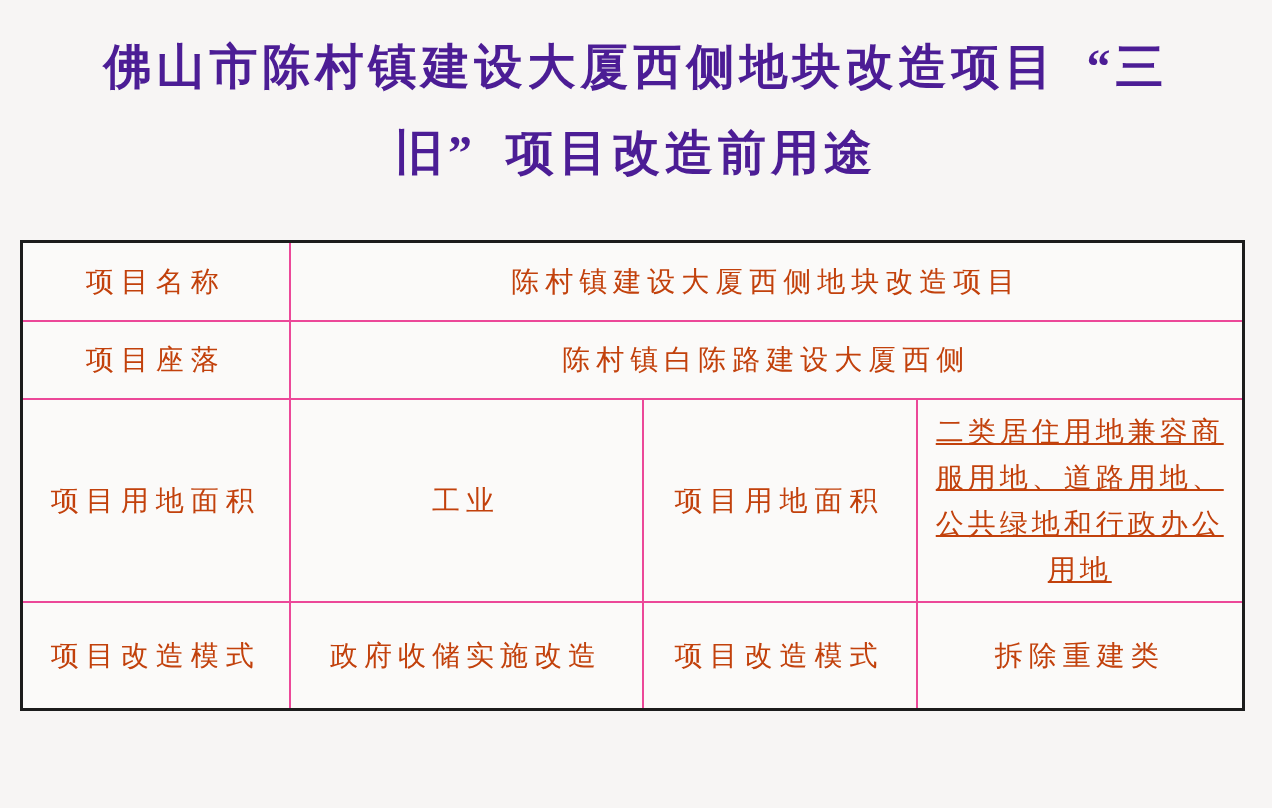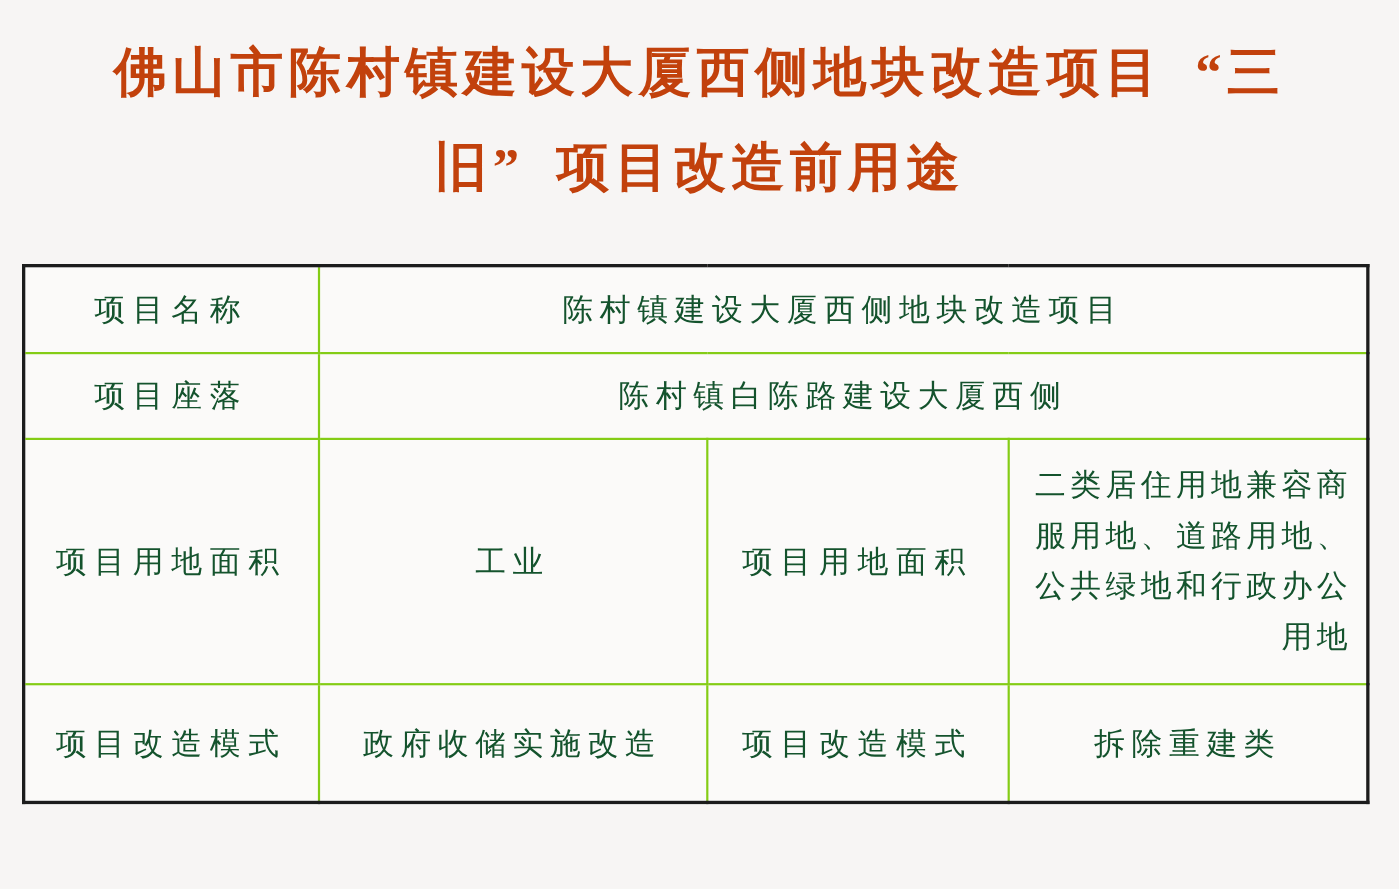--- a/index.html
+++ b/index.html
@@ -20,56 +20,57 @@
     background: #f7f5f4;
   }
   .doc-title {
     padding-top: 24px;
     text-align: center;
     font-weight: 700;
     font-size: 48px;
     line-height: 86px;
     letter-spacing: 5px;
     word-spacing: 12px;
-    color: #c2410c;
+    color: #4c1d95;
   }
   .doc-table {
     position: absolute;
     left: 20px;
     top: 240px;
     width: 1222px;
     border-collapse: collapse;
     table-layout: fixed;
     background: #fbfaf9;
     border: 3px solid #1c1c1c;
   }
   .doc-table td {
-    border: 2px solid #84cc16;
+    border: 2px solid #ec4899;
     text-align: center;
     vertical-align: middle;
     font-size: 28px;
-    color: #14532d;
+    color: #c2410c;
     padding: 0 4px;
     overflow: hidden;
   }
   .doc-table td.cell-label {
     letter-spacing: 7px;
   }
   .doc-table td.cell-value {
     letter-spacing: 6px;
   }
   .doc-table td.cell-num {
     letter-spacing: 1px;
     font-size: 30px;
   }
   .doc-table td.cell-longtext {
-    text-align: right;
+    text-align: center;
     letter-spacing: 4px;
     line-height: 46px;
-    padding: 16px 13px;
+    padding: 6px 13px;
+    text-decoration: underline;
   }
   tr.row-1 td { height: 77px; }
   tr.row-2 td { height: 76px; }
   tr.row-3 td { height: 79px; }
   tr.row-4 td { height: 189px; }
   tr.row-5 td { height: 105px; }
 </style>
 </head>
 <body>
 

